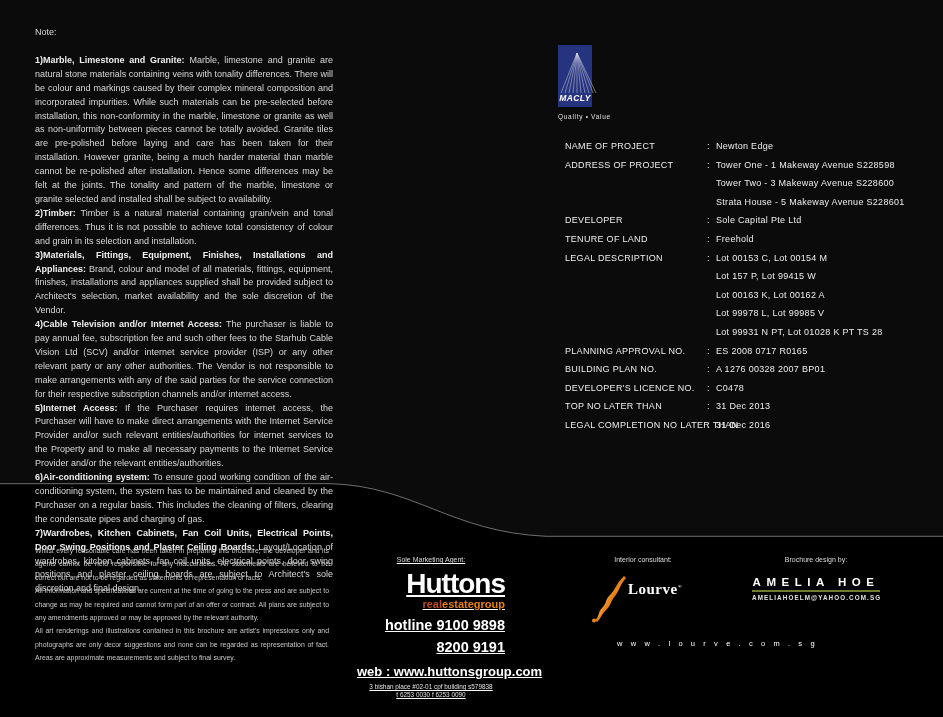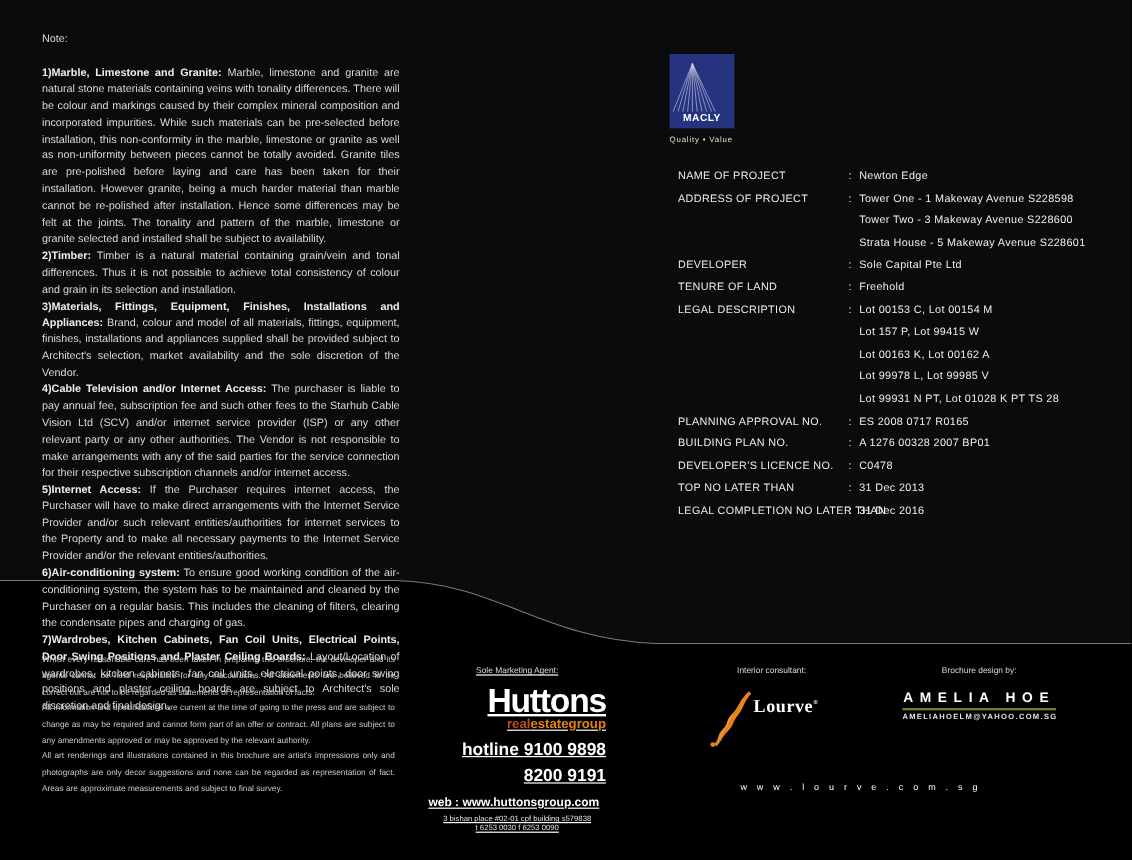--- a/index.html
+++ b/index.html
@@ -17,21 +17,21 @@
   .curve-line{fill:none;stroke:var(--curve_gray,#8f8f8f);stroke-width:0.9;opacity:.85;}
 
   
   #notes{left:35px;top:26px;width:298px;color:#d9d9d9;font-size:9px;line-height:13.9px;text-align:justify;z-index:1;}
   #notes .note-heading{margin:0 0 14px 0;font-weight:normal;}
   #notes p{margin:0;}
   #notes b{color:#efefef;}
 
   
   #macly{left:558px;top:45px;z-index:1;color:#e8e8e8;}
-  .macly-box{width:54px;height:62px;background:var(--macly_blue,#26337f);position:relative;}
+  .macly-box{width:34px;height:62px;background:var(--macly_blue,#26337f);position:relative;font-style:italic;}
   .macly-box svg{position:absolute;left:0;top:0;}
   .macly-word{position:absolute;left:0;right:0;bottom:4px;text-align:center;color:#fff;font-weight:bold;font-size:8.5px;letter-spacing:.4px;}
   .macly-tagline{margin-top:6px;font-size:6.5px;letter-spacing:.7px;color:#e0e0e0;}
 
   
   #details{left:565px;top:137px;z-index:1;color:#eeeeee;font-size:9px;line-height:18.6px;letter-spacing:.3px;}
   .drow{display:flex;align-items:flex-start;}
   .dlabel{width:142px;flex:0 0 142px;white-space:nowrap;}
   .dcolon{width:9px;flex:0 0 9px;}
   .dvals{white-space:nowrap;}
@@ -41,31 +41,31 @@
   #disclaimer p{margin:0;}
 
   
   #huttons{left:357px;top:556px;width:148px;z-index:1;color:#fff;text-decoration:underline;}
   .section-label{font-size:7px;color:#dcdcdc;text-align:center;}
   .huttons-brand{margin-top:7px;text-align:right;font-size:28px;font-weight:bold;letter-spacing:-1px;line-height:1;}
   .huttons-sub{text-align:right;font-size:11px;font-weight:bold;line-height:1.15;}
   .huttons-sub .red{color:var(--huttons_red,#bf4c1a);}
   .huttons-sub .orange{color:var(--huttons_orange,#e8820f);}
   .huttons-hotline{margin-top:7px;text-align:right;font-size:14.5px;font-weight:bold;line-height:1.05;}
-  .huttons-web{margin-top:9px;text-align:left;font-size:10px;font-weight:bold;white-space:nowrap;}
+  .huttons-web{margin-top:9px;text-align:right;font-size:13px;font-weight:bold;white-space:nowrap;}
   .huttons-addr{margin-top:4px;text-align:center;font-size:6.4px;white-space:nowrap;color:#e3e3e3;}
   .huttons-tel{margin-top:1px;text-align:center;font-size:6.4px;white-space:nowrap;color:#e3e3e3;}
 
   
   #lourve{left:575px;top:556px;width:136px;z-index:1;color:#fff;text-align:center;}
   .lourve-logo{position:relative;height:60px;margin-top:4px;}
   .lourve-flame{position:absolute;left:14px;top:6px;}
   .lourve-word{position:absolute;left:53px;top:14px;font-family:"Liberation Serif",serif;font-weight:bold;font-size:15px;letter-spacing:.5px;}
   .lourve-word sup{font-size:5px;}
-  .lourve-web{margin-top:24px;font-size:7.5px;letter-spacing:3.1px;white-space:nowrap;margin-left:-6px;padding-left:48px;}
+  .lourve-web{margin-top:12px;font-size:7.5px;letter-spacing:3.1px;white-space:nowrap;margin-left:-6px;padding-left:48px;}
 
   
   #amelia{left:752px;top:556px;width:128px;z-index:1;color:#fff;text-align:center;}
   .amelia-name{margin-top:13px;font-size:11.5px;letter-spacing:5.5px;white-space:nowrap;font-weight:bold;}
   .amelia-line{border:none;border-top:2px solid var(--amelia_line,#6f7d33);margin:2px 0 0 0;}
   .amelia-email{margin-top:2px;font-size:6.3px;font-weight:bold;letter-spacing:1.1px;white-space:nowrap;color:#e3e3e3;}
 </style>
 </head>
 <body>
 

